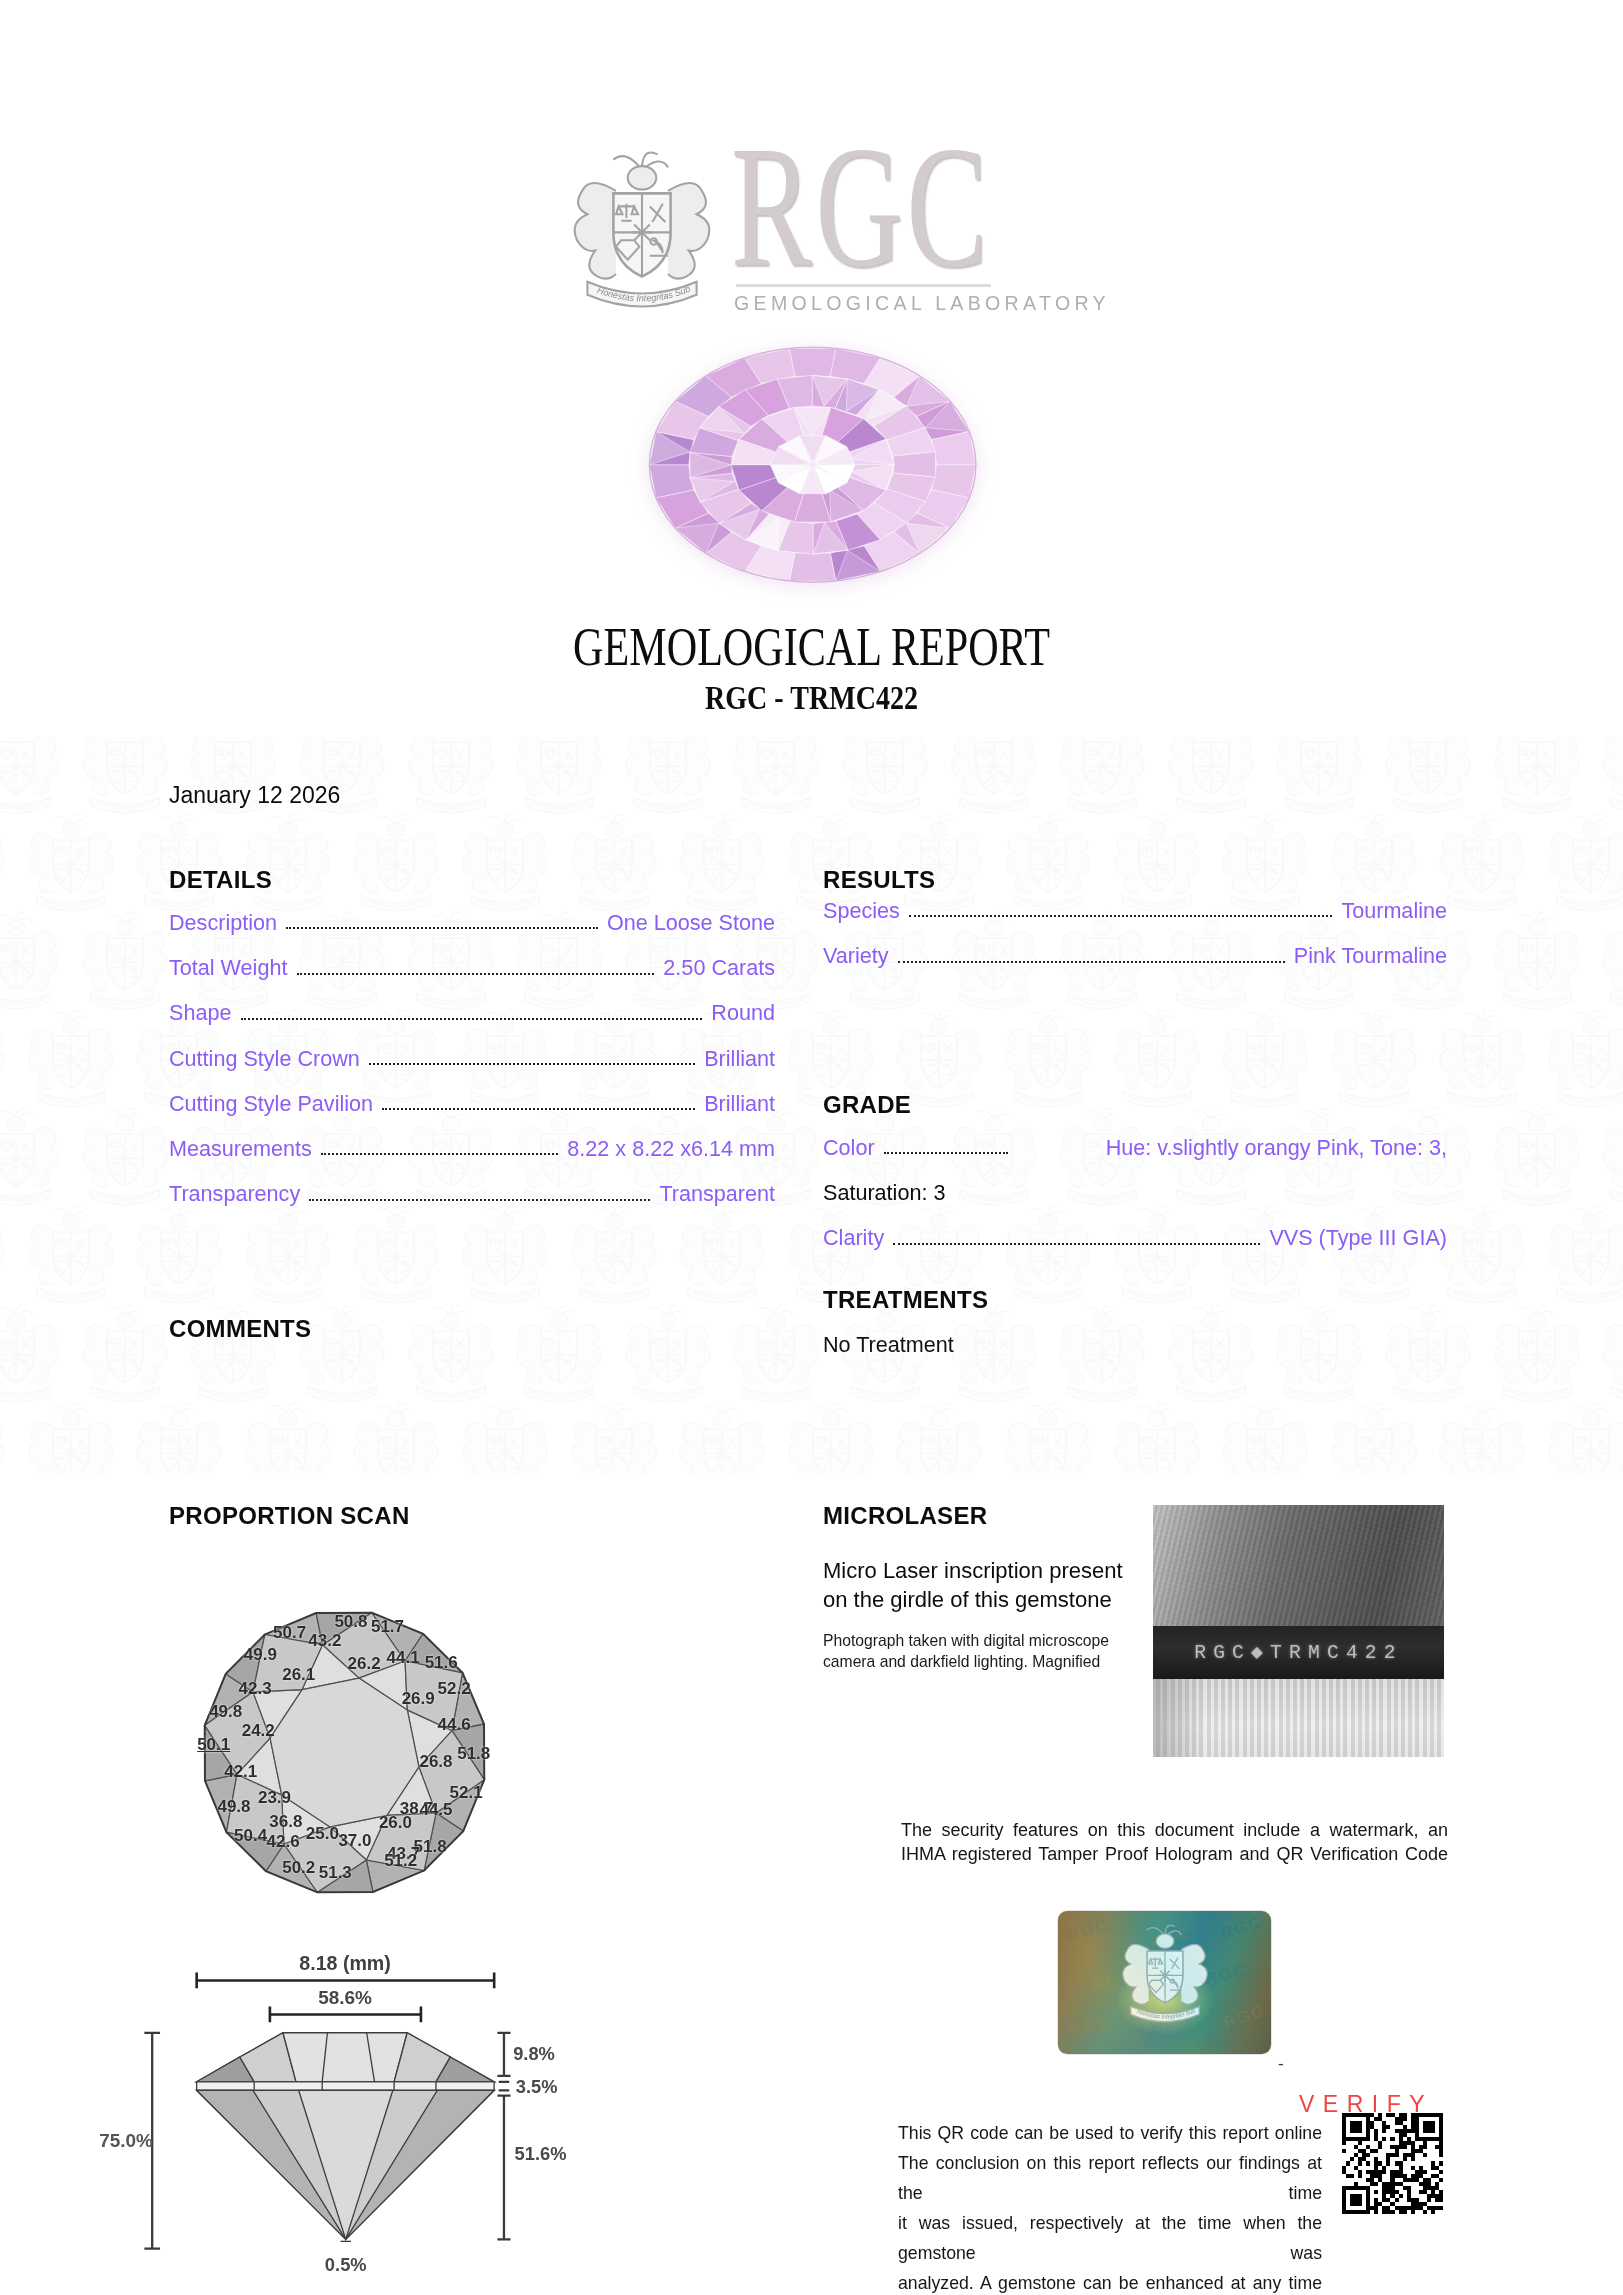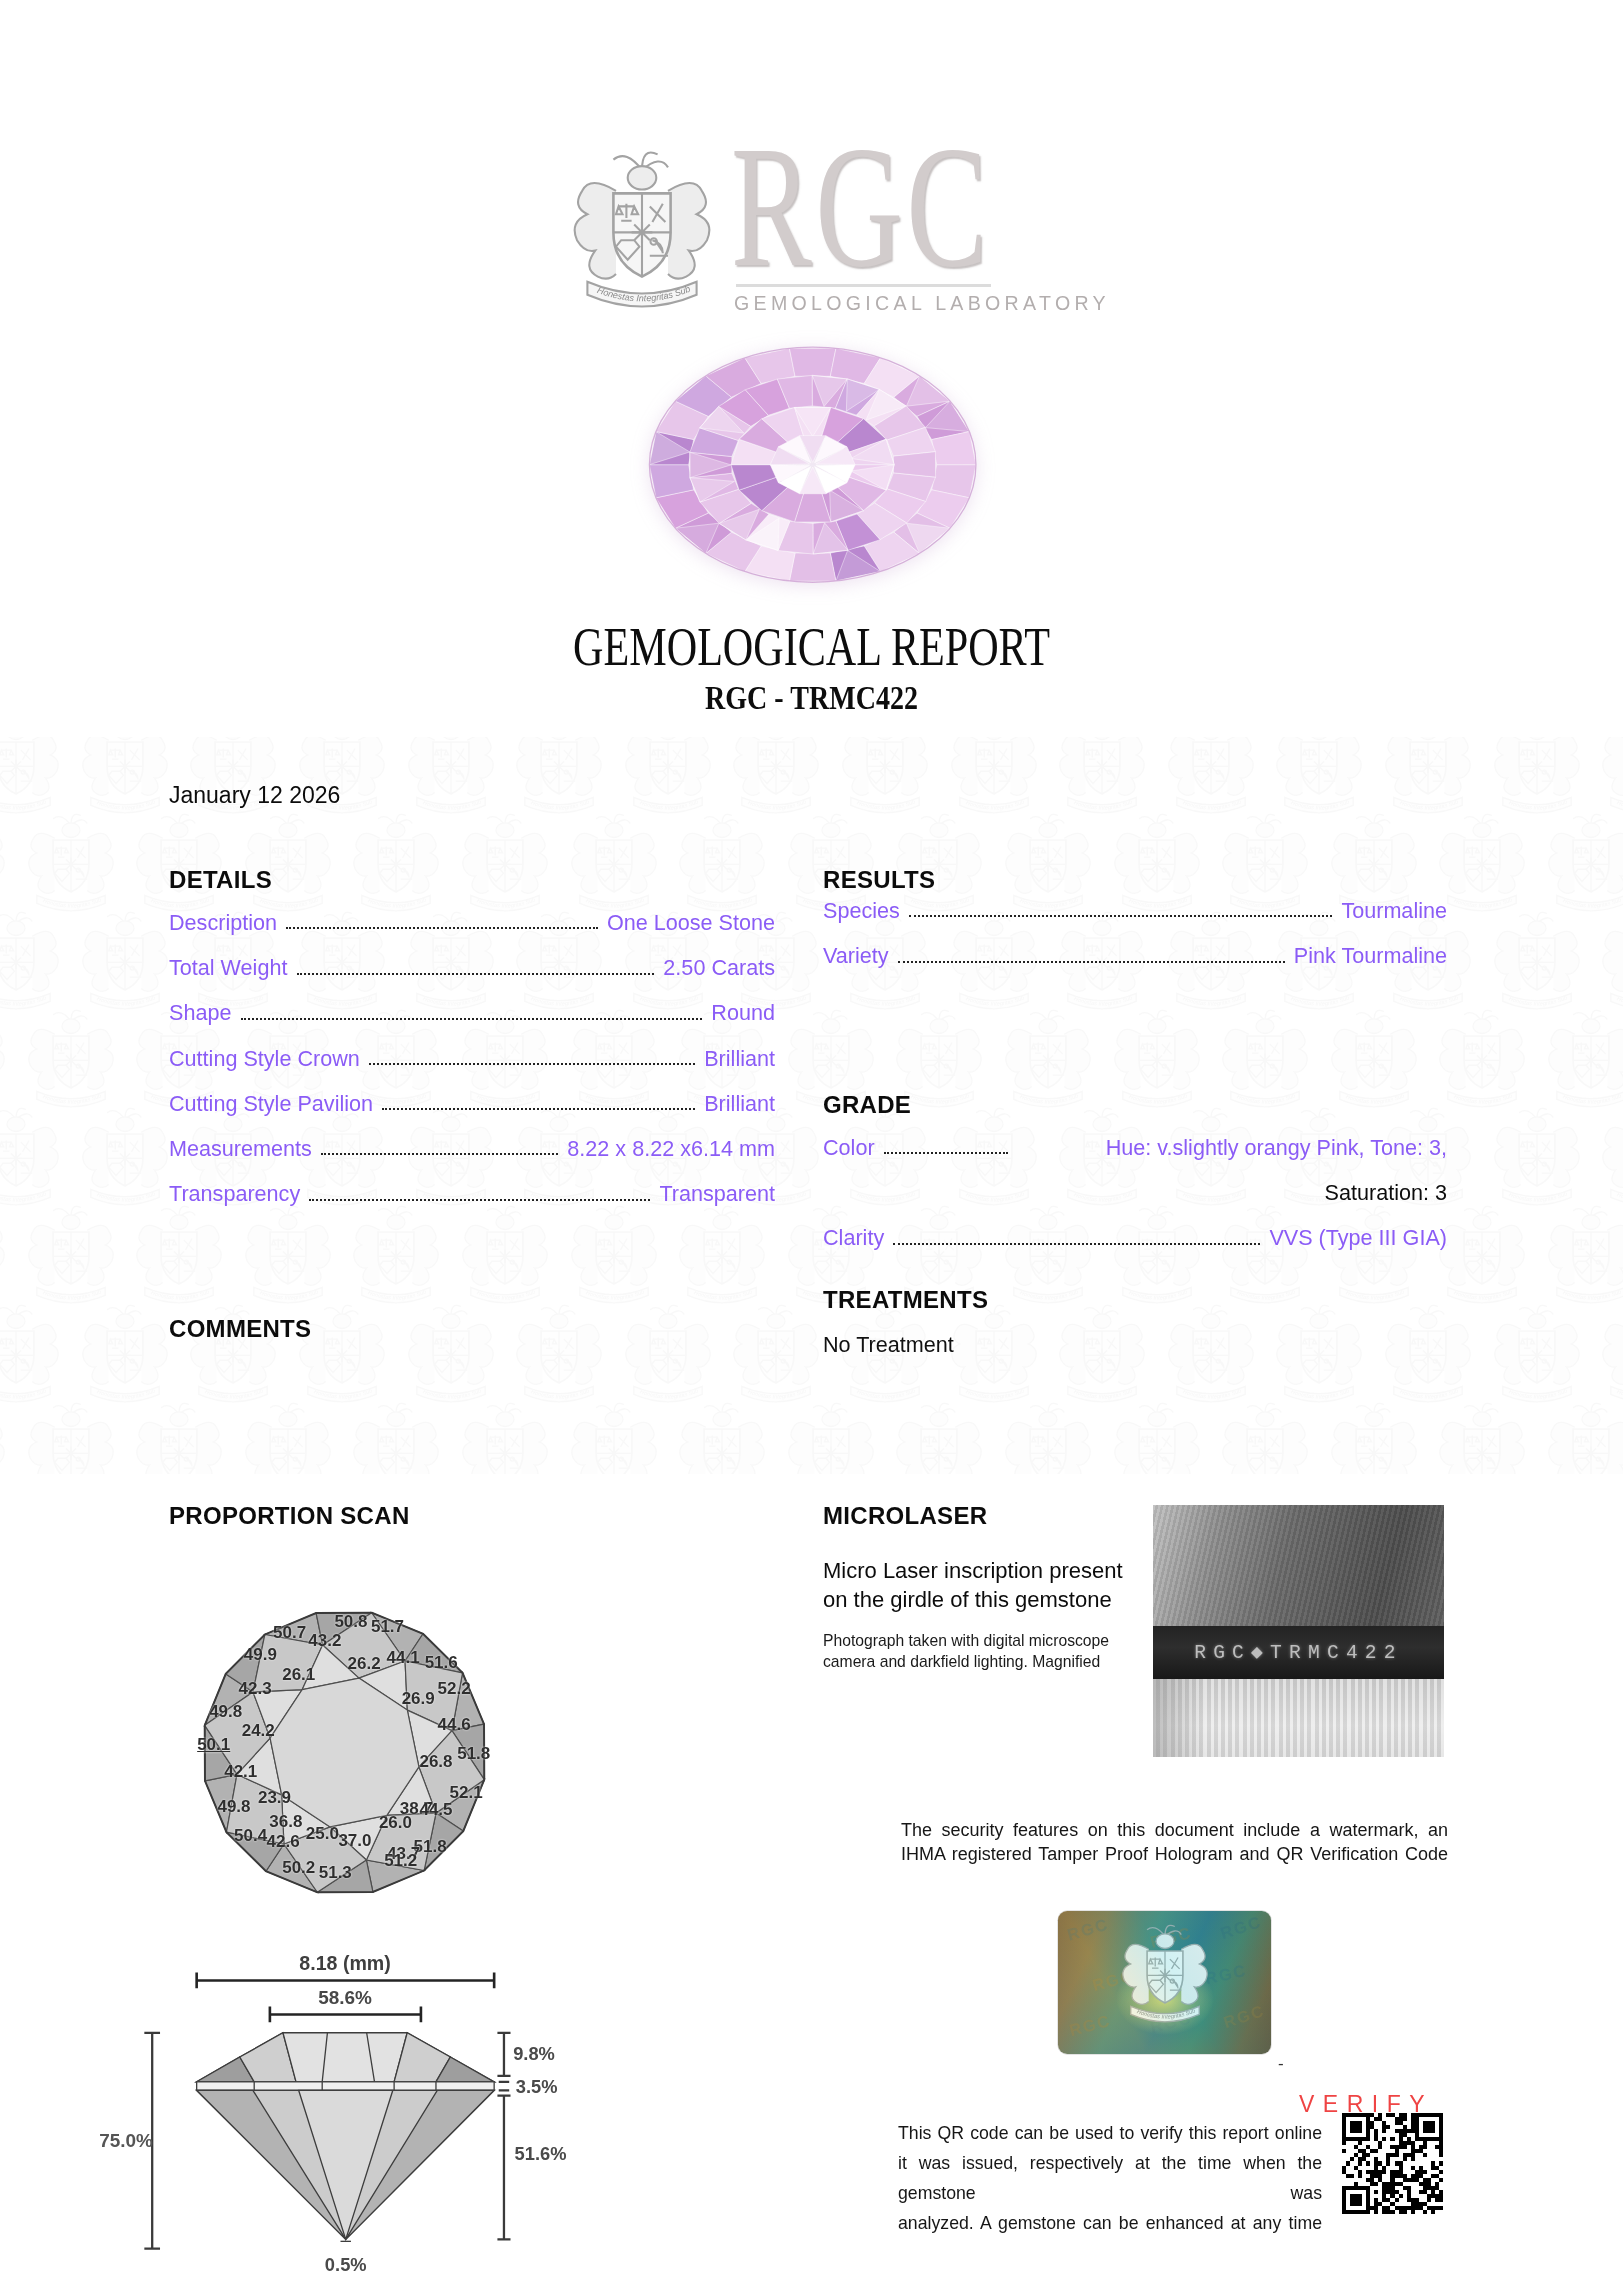--- a/index.html
+++ b/index.html
@@ -21,21 +21,21 @@
   
   .rtitle{position:absolute;left:0;right:0;top:616px;text-align:center;
     font-family:"Liberation Serif",serif;font-size:54px;color:#0d0d0d;transform:scaleX(.78)}
   .rsub{position:absolute;left:0;right:0;top:680px;text-align:center;
     font-family:"Liberation Serif",serif;font-weight:bold;font-size:33px;color:#0d0d0d;transform:scaleX(.85)}
   .rdate{position:absolute;left:169px;top:782px;font-size:23px;color:#0c0c0c}
   
   #wm{position:absolute;left:0;top:737px;width:1623px;height:737px;overflow:hidden;opacity:.07;pointer-events:none}
   #wm svg{position:absolute}
   
-  .satline{text-align:right;font-size:21.6px;line-height:23.6px;margin-top:21.6px;color:#0c0c0c}
+  .satline{font-size:21.6px;line-height:23.6px;margin-top:21.6px;color:#0c0c0c}
   
   #tv-wrap{position:absolute;left:191px;top:1599px;width:307px;height:307px}
   .tvnum{position:absolute;transform:translate(-50%,-50%);font-size:17px;font-weight:bold;
      color:#2e2e2e;text-shadow:0 0 2px rgba(255,255,255,.9);white-space:nowrap}
   
   .mphoto{position:absolute;left:1153px;top:1505px;width:291px;height:252px;background:#9c9c9c;overflow:hidden}
   .mp-top{position:absolute;left:0;top:0;right:0;height:48%;
      background:linear-gradient(105deg,#c2c2c2 0%,#8f8f8f 22%,#6b6b6b 45%,#4e4e4e 78%,#606060 100%)}
   .mp-tex{position:absolute;left:0;top:0;right:0;height:48%;
      background:repeating-linear-gradient(103deg,rgba(255,255,255,.05) 0 2.6px,rgba(0,0,0,.08) 2.6px 5.2px)}
@@ -1142,16 +1142,17 @@
     <rect x="11" y="24" width="1" height="1" fill="#000"></rect>
     <rect x="12" y="24" width="1" height="1" fill="#000"></rect>
     <rect x="14" y="24" width="1" height="1" fill="#000"></rect>
     <rect x="15" y="24" width="1" height="1" fill="#000"></rect>
     <rect x="17" y="24" width="1" height="1" fill="#000"></rect>
     <rect x="20" y="24" width="1" height="1" fill="#000"></rect>
     <rect x="22" y="24" width="1" height="1" fill="#000"></rect>
   </svg>
 <div class="footer" id="footer-lines">
     <div class="jline">This QR code can be used to verify this report online</div>
+    <div class="jline">The conclusion on this report reflects our findings at the time</div>
     <div class="jline">it was issued, respectively at the time when the gemstone was</div>
     <div class="jline">analyzed. A gemstone can be enhanced at any time</div>
   </div>
 
 
 </body></html>

